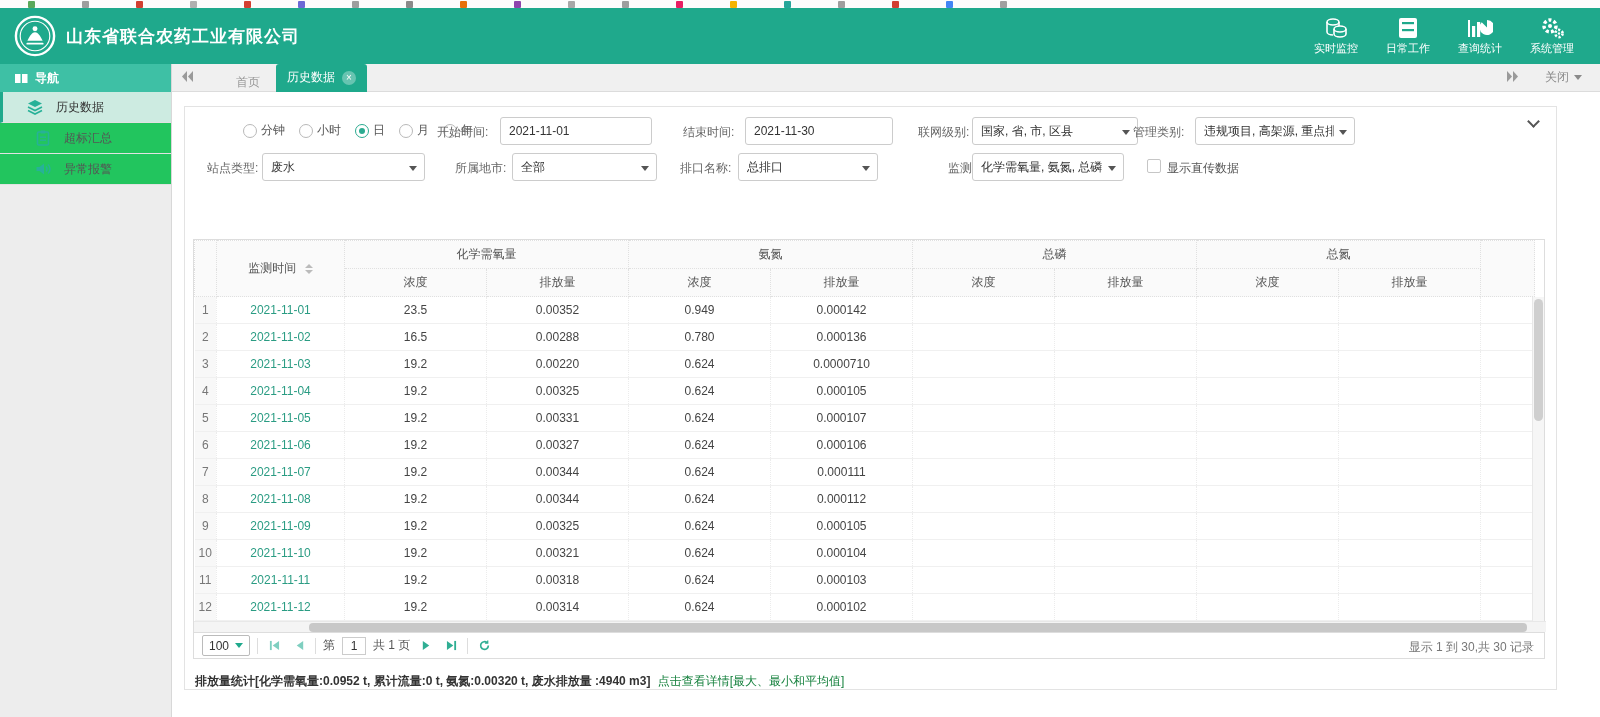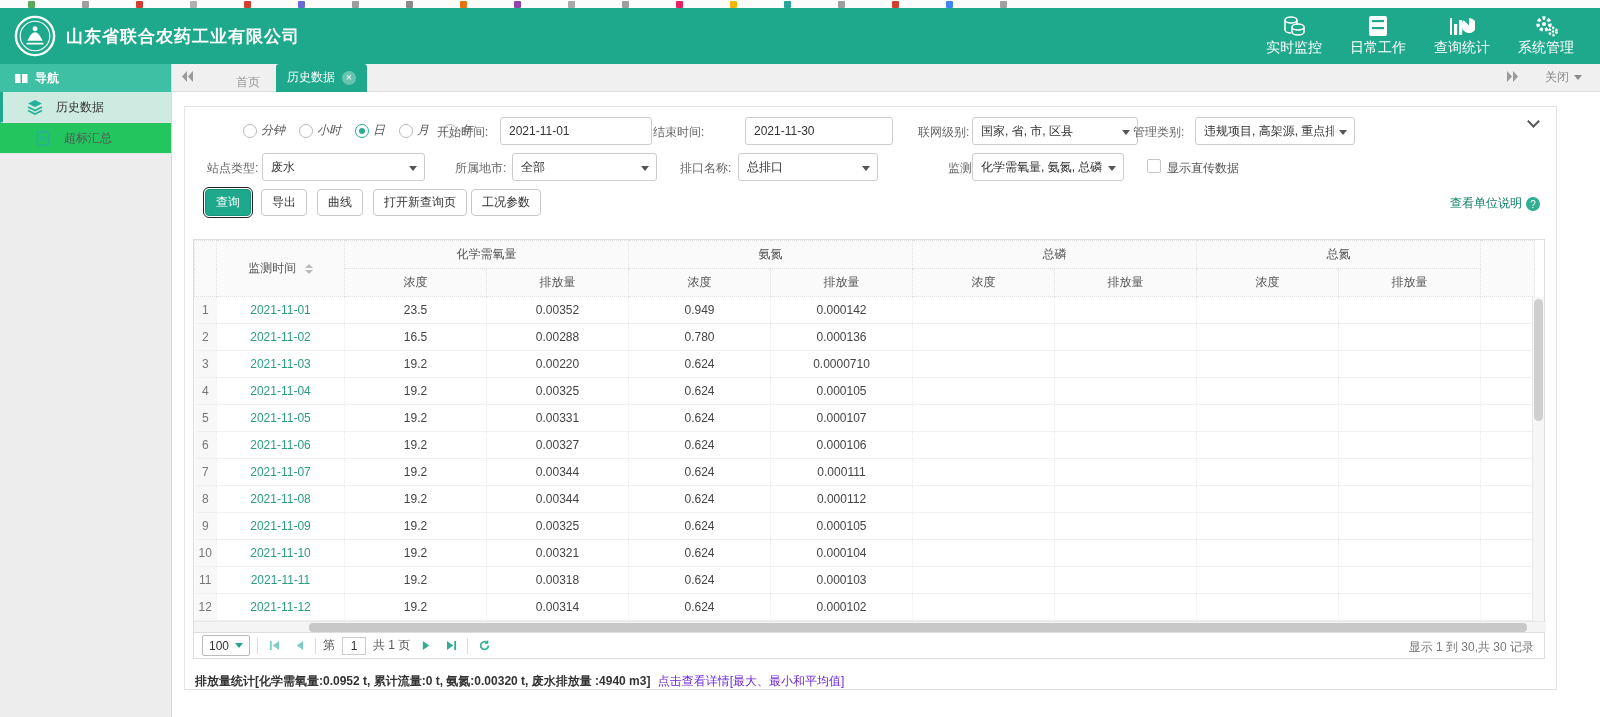--- a/index.html
+++ b/index.html
@@ -10,21 +10,21 @@
   .favicon-strip { height:8px; background:#fcfcfc; position:relative; }
   .fav { position:absolute; top:1px; width:7px; height:7px; border-radius:1px; }
 
   
   .app-header { height:56px; background:#1fa98c; display:flex; align-items:center; padding:0 14px; }
   .logo { width:42px; height:42px; flex:0 0 auto; margin-right:10px; }
   .company-name { color:#fff; font-size:17px; font-weight:bold; letter-spacing:1px; }
   .header-nav { margin-left:auto; display:flex; gap:28px; padding-right:12px; }
   .nav-item { display:flex; flex-direction:column; align-items:center; gap:2px; color:#fff; cursor:pointer; }
   .nav-item svg { width:26px; height:22px; }
-  .nav-item .nav-label { font-size:14px; }
+  .nav-item .nav-label { font-size:11px; }
 
   
   .main { display:flex; height:653px; }
   .sidebar { width:172px; background:#ededed; border-right:1px solid #d8d8d8; flex:0 0 auto; }
   .sidebar-header { height:28px; background:#3ec0a5; color:#fff; font-weight:bold; display:flex; align-items:center; gap:7px; padding-left:15px; }
   .sidebar-header svg { width:13px; height:13px; }
   .sidebar-item { height:31px; display:flex; align-items:center; gap:13px; padding-left:35px; color:#555; border-bottom:1px solid #e2e2e2; cursor:pointer; background:#22c55e; }
   .sidebar-item svg { width:16px; height:16px; flex:0 0 auto; }
   .sidebar-item.active { background:#cdebe1; border-left:3px solid #1fa98c; padding-left:24px; color:#333; }
 
@@ -48,21 +48,21 @@
 
   .frow { position:absolute; left:0; width:100%; height:32px; }
   .row1 { top:8px; } .row2 { top:44px; } .row3 { top:82px; height:30px; }
   .flabel { position:absolute; top:9px; color:#666; }
   .finput { position:absolute; top:2px; height:28px; border:1px solid #ccc; border-radius:3px; padding:0 8px; font-size:12px; color:#333; font-family:inherit; background:#fff; }
   .fselect { position:absolute; top:2px; height:28px; border:1px solid #ccc; border-radius:3px; background:#fff; display:flex; align-items:center; padding:0 20px 0 8px; cursor:pointer; overflow:hidden; }
   .fselect .sel-text { white-space:nowrap; overflow:hidden; color:#333; }
   .fselect .caret { position:absolute; right:7px; top:12px; width:0; height:0; border-left:4px solid transparent; border-right:4px solid transparent; border-top:5px solid #555; }
 
   .radio-group { position:absolute; left:58px; top:7px; display:flex; gap:14px; align-items:center; }
-  .radio-opt { display:flex; align-items:center; gap:4px; color:#555; cursor:pointer;font-style:italic; }
+  .radio-opt { display:flex; align-items:center; gap:4px; color:#555; cursor:pointer; }
   .radio { width:14px; height:14px; border:1px solid #b9b9b9; border-radius:50%; background:#fff; position:relative; }
   .radio-opt.selected .radio { border-color:#2bab90; }
   .radio-opt.selected .radio::after { content:""; position:absolute; left:3px; top:3px; width:6px; height:6px; border-radius:50%; background:#2bab90; }
 
   .checkbox { position:absolute; left:962px; top:8px; width:14px; height:14px; border:1px solid #c6c6c6; background:#fff; border-radius:2px; cursor:pointer; }
   .cb-label { position:absolute; left:982px; top:9px; color:#555; }
 
   .btn { position:absolute; top:0; height:27px; border:1px solid #c8c8c8; border-radius:4px; background:#fff; color:#333; font-size:12px; font-family:inherit; cursor:pointer; padding:0 10px; }
   .btn.primary { background:#1fa98c; border-color:#15917a; color:#fff; outline:1.5px solid #222; outline-offset:1px; }
   .unit-help { position:absolute; right:16px; top:6px; display:flex; align-items:center; gap:4px; color:#0e7d66; cursor:pointer; text-decoration:none; }
@@ -91,21 +91,21 @@
   .pgsize .caret { width:0; height:0; border-left:4px solid transparent; border-right:4px solid transparent; border-top:5px solid #1fa98c; }
   .pg-sep { width:1px; height:16px; background:#ddd; }
   .pg-btn { width:18px; height:18px; display:flex; align-items:center; justify-content:center; cursor:pointer; }
   .pg-btn svg { width:11px; height:11px; }
   .pg-text { color:#555; }
   .pg-input { width:24px; height:18px; border:1px solid #ccc; text-align:center; font-size:12px; font-family:inherit; color:#333; }
   .pager-summary { position:absolute; right:10px; top:6px; color:#777; }
 
   .stats-row { position:absolute; left:10px; top:566px; white-space:nowrap; }
   .stats-text { color:#333; font-weight:bold; }
-  .stats-link { color:#6d28d9; cursor:pointer; margin-left:4px;margin-top:24px; }
+  .stats-link { color:#15803d; cursor:pointer; margin-left:4px;margin-top:24px; }
 </style>
 </head>
 <body>
 
 <div class="favicon-strip">
     <span class="fav" style="left: 28px; background: rgb(90, 168, 90);"></span>
     <span class="fav" style="left: 82px; background: rgb(158, 158, 158);"></span>
     <span class="fav" style="left: 136px; background: rgb(210, 63, 49);"></span>
     <span class="fav" style="left: 190px; background: rgb(176, 176, 176);"></span>
     <span class="fav" style="left: 244px; background: rgb(210, 63, 49);"></span>
@@ -193,20 +193,28 @@
       <span>历史数据</span>
     </div>
     <div class="sidebar-item">
       <svg viewBox="0 0 16 16">
         <rect x="2.5" y="2" width="11" height="13" rx="1.2" fill="none" stroke="#27b198" stroke-width="1.6"></rect>
         <rect x="5.5" y="0.5" width="5" height="3" rx="0.6" fill="#27b198"></rect>
         <rect x="5" y="6.5" width="6" height="1.4" fill="#27b198"></rect>
         <rect x="5" y="9.5" width="6" height="1.4" fill="#27b198"></rect>
       </svg>
       <span>超标汇总</span>
+    </div>
+    <div class="sidebar-item">
+      <svg viewBox="0 0 16 16">
+        <path d="M1.5 6v4h3l4.5 3.5v-11L4.5 6z" fill="#27b198"></path>
+        <path d="M11 5.5a3.5 3.5 0 0 1 0 5" fill="none" stroke="#27b198" stroke-width="1.4"></path>
+        <path d="M13 3.5a6 6 0 0 1 0 9" fill="none" stroke="#27b198" stroke-width="1.4"></path>
+      </svg>
+      <span>异常报警</span>
     </div>
   </div>
 
   <div class="right-col">
 
     <div class="tab-bar">
       <div class="tab-scroll">
         <svg viewBox="0 0 13 11">
           <path d="M6 0L1 5.5 6 11z" fill="#9a9a9a"></path>
             <path d="M12 0L7 5.5l5 5.5z" fill="#9a9a9a"></path>
@@ -253,21 +261,21 @@
                 <span class="radio"></span>
                 <span>月</span>
               </label>
             <label class="radio-opt">
                 <span class="radio"></span>
                 <span>年</span>
               </label>
           </div>
           <span class="flabel" style="left:252px">开始时间:</span>
           <input class="finput" style="left: 315px; width: 152px;" value="2021-11-01">
-          <span class="flabel" style="left:468px">结束时间:</span>
+          <span class="flabel" style="left:498px">结束时间:</span>
           <input class="finput" style="left: 560px; width: 148px;" value="2021-11-30">
           <span class="flabel" style="left:733px">联网级别:</span>
           <div class="fselect" style="left:787px;width:166px">
             <span class="sel-text">国家, 省, 市, 区县</span>
               <i class="caret"></i>
           </div>
           <span class="flabel" style="left:948px">管理类别:</span>
           <div class="fselect" style="left:1010px;width:160px">
             <span class="sel-text">违规项目, 高架源, 重点排污</span>
               <i class="caret"></i>
@@ -292,34 +300,20 @@
           </div>
           <span class="flabel" style="left:763px">监测项目:</span>
           <div class="fselect" style="left:787px;width:152px">
             <span class="sel-text">化学需氧量, 氨氮, 总磷, 总</span>
               <i class="caret"></i>
           </div>
           <span class="checkbox"></span>
           <span class="cb-label">显示直传数据</span>
         </div>
 
-        <div class="frow row3">
-          <button class="btn primary" style="left:20px">查询</button>
-          <button class="btn" style="left:76px">导出</button>
-          <button class="btn" style="left:132px">曲线</button>
-          <button class="btn" style="left:188px">打开新查询页</button>
-          <button class="btn" style="left:286px">工况参数</button>
-          <a class="unit-help">
-            <span>查看单位说明</span>
-            <svg viewBox="0 0 14 14">
-              <circle cx="7" cy="7" r="7" fill="#2fae93"></circle>
-              <text x="7" y="10.5" text-anchor="middle" font-size="10" fill="#fff" font-family="Liberation Sans,sans-serif">?</text>
-            </svg>
-          </a>
-        </div>
 
         <div class="grid">
           <table>
             <colgroup>
               <col style="width:22px">
                 <col style="width:128px">
               <col style="width:142px">
                 <col style="width:142px">
                 <col style="width:142px">
                 <col style="width:142px">

